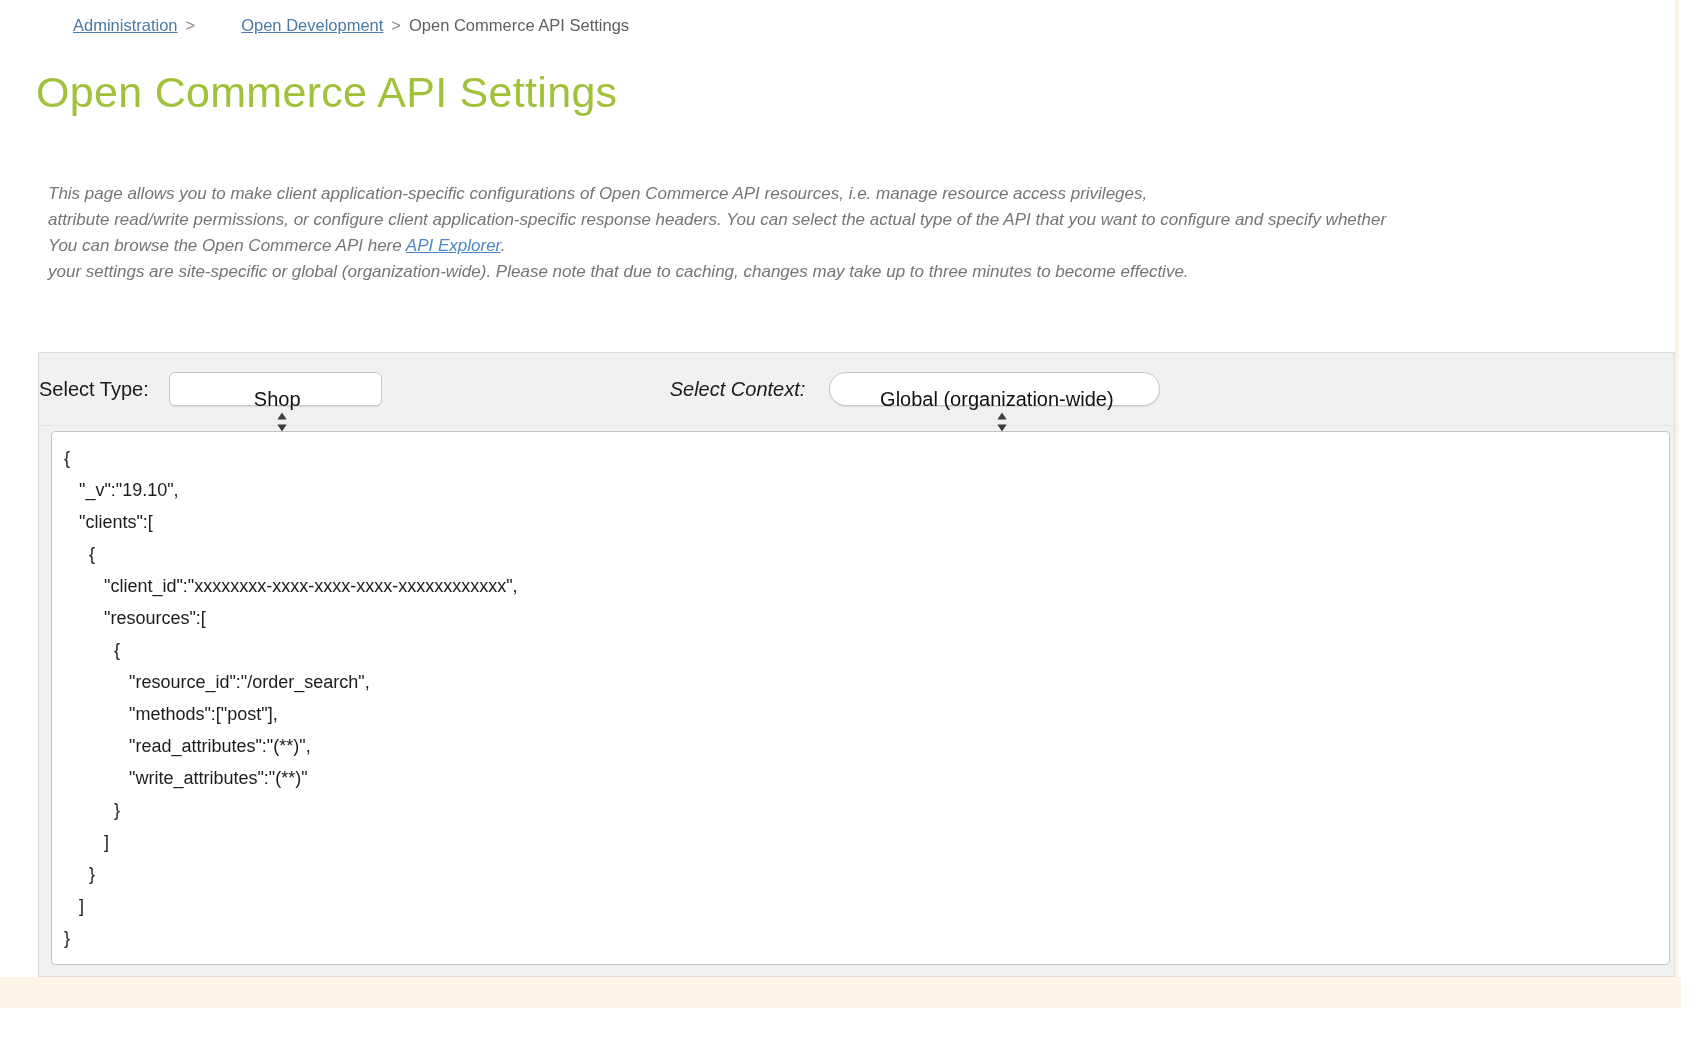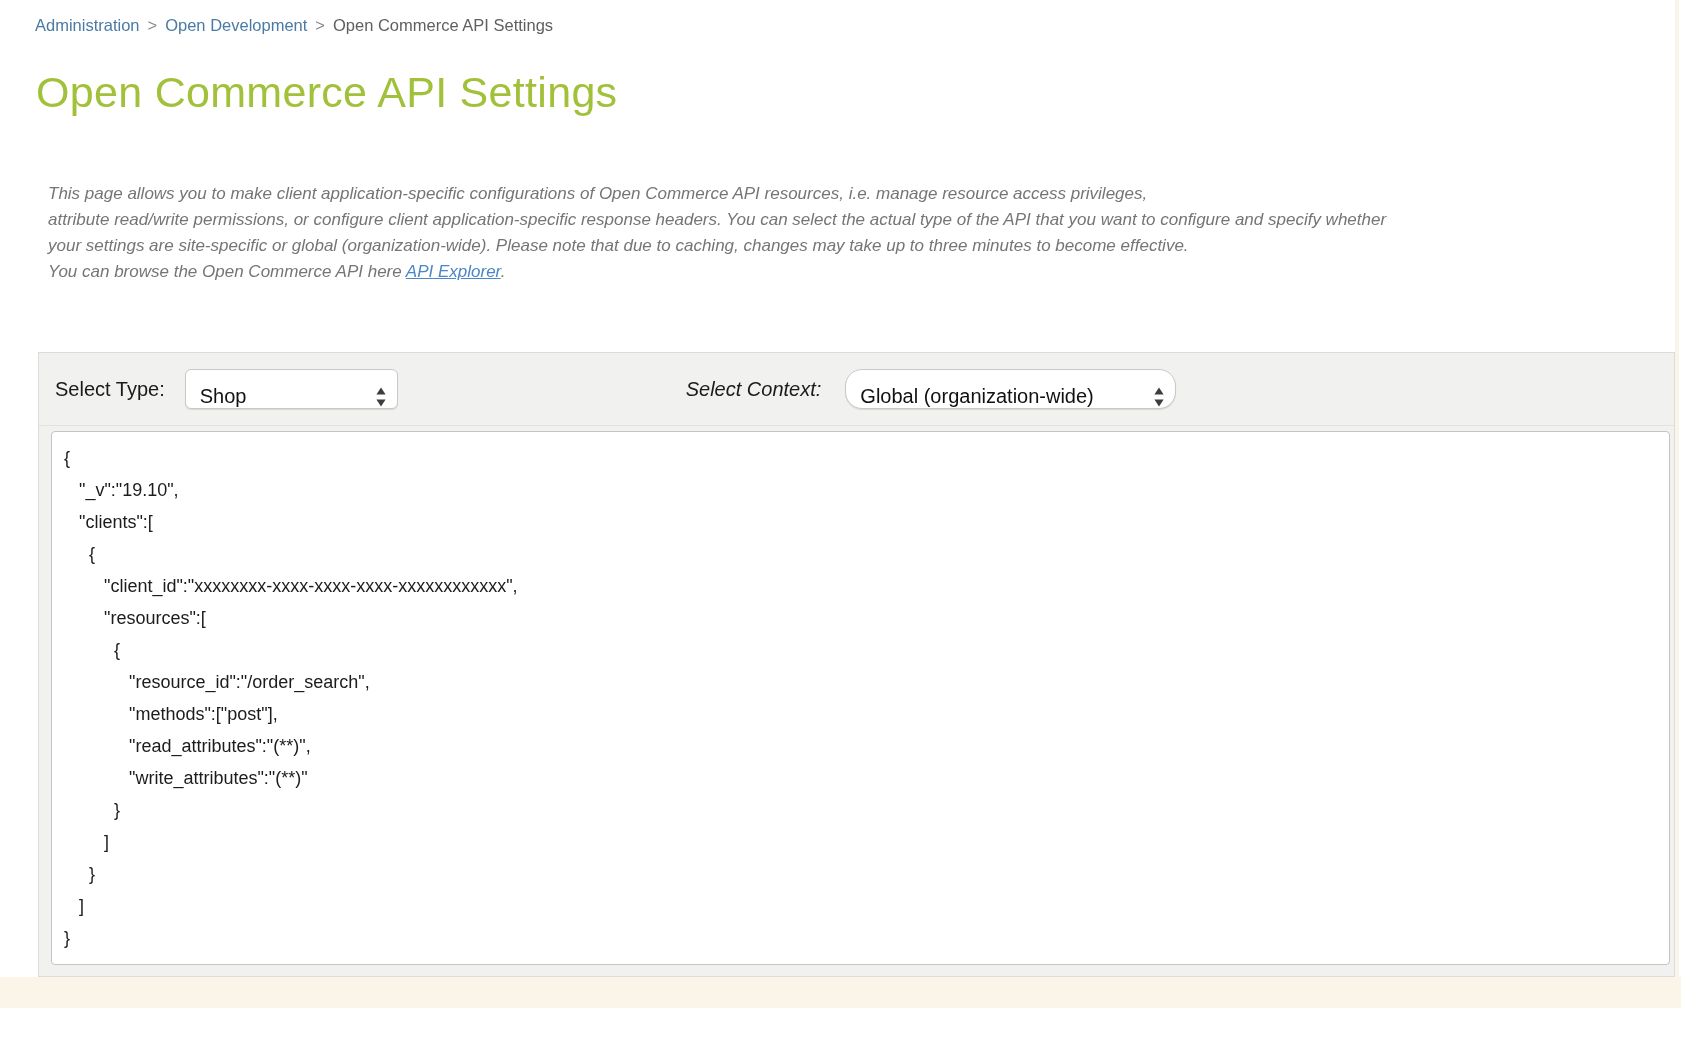--- a/index.html
+++ b/index.html
@@ -12,21 +12,21 @@
     overflow: hidden;
   }
 
   
   .breadcrumb {
     position: absolute; left: 35px; top: 16px;
     font-size: 16.5px; color: #6f6f6f;
     display: flex; align-items: baseline; gap: 8px;
     white-space: nowrap;
   }
-  .crumb-link { color: #4a7aa5; cursor: pointer; }
+  .crumb-link { color: #4a7aa5; text-decoration: underline; cursor: pointer; margin-left: 38px; }
   .crumb-sep { color: #8a8a8a; }
   .crumb-current { color: #5f5f5f; }
 
   
   .page-title {
     position: absolute; left: 36px; top: 68px; margin: 0;
     font-size: 43px; font-weight: 400; letter-spacing: 0.3px;
     color: #a2c13b;
   }
 
@@ -45,32 +45,33 @@
     width: 1637px; height: 625px;
     background: #f1f1f0;
     border: 1px solid #dcdcdc;
   }
   .select-bar {
     height: 73px;
     border-bottom: 1px solid #e2e2e0;
     display: flex; align-items: center;
   }
   .bar-label { font-size: 20px; color: #1a1a1a; }
-  .lbl-type { margin-left: 16px; }
+  .lbl-type { margin-left: 0; }
   .lbl-context { margin-left: 288px; font-style: italic; }
 
   .mac-select {
     display: flex; align-items: center; justify-content: space-between;
     background: #ffffff;
     border: 1px solid #c9c9c9; border-radius: 6px;
-    height: 40px;
+    height: 34px;
     box-shadow: 0 1px 1px rgba(0,0,0,0.10);
     padding: 15px 10px 0 14px;
     font-size: 20px; color: #111111;
     cursor: pointer;
+    flex-direction: column;
   }
   .sel-type { width: 213px; margin-left: 20px; }
   .sel-context { width: 331px; margin-left: 24px; border-radius: 17px; }
   .updown-icon { flex: 0 0 auto; margin-left: 10px; display: block; }
 
   
   .codebox {
     margin: 5px 4px 0 12px;
     height: 534px;
     background: #ffffff;
@@ -108,22 +109,22 @@
   <span class="crumb-link">Open Development</span>
   <span class="crumb-sep">&gt;</span>
   <span class="crumb-current">Open Commerce API Settings</span>
 </nav>
 
 <h1 class="page-title">Open Commerce API Settings</h1>
 
 <div class="intro">
   <div>This page allows you to make client application-specific configurations of Open Commerce API resources, i.e. manage resource access privileges,</div>
   <div>attribute read/write permissions, or configure client application-specific response headers. You can select the actual type of the API that you want to configure and specify whether</div>
+  <div><span>You can browse the Open Commerce API here </span><span class="link">API Explorer</span><span>.</span></div>
   <div>your settings are site-specific or global (organization-wide). Please note that due to caching, changes may take up to three minutes to become effective.</div>
-  <div><span>You can browse the Open Commerce API here </span><span class="link">API Explorer</span><span>.</span></div>
 </div>
 
 <section class="panel">
 
   <div class="select-bar">
     <span class="bar-label lbl-type">Select Type:</span>
 
     <div class="mac-select sel-type">
       <span>Shop</span>
       <svg class="updown-icon" width="12" height="22" viewBox="0 0 12 22">

